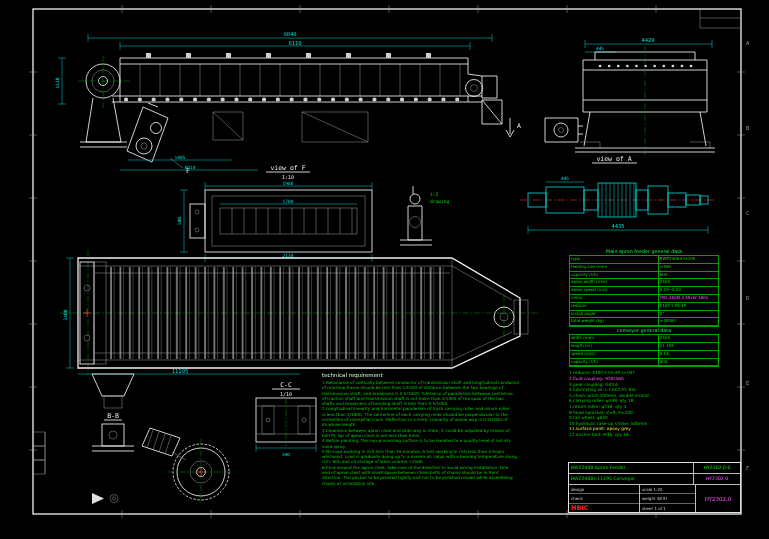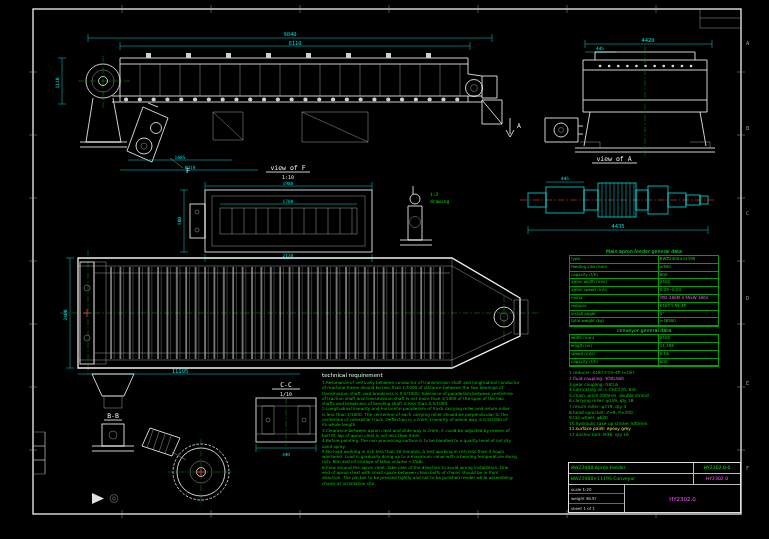--- a/index.html
+++ b/index.html
@@ -329,20 +329,25 @@
 <div class="ol tblock" style="left:568px;top:462px;width:173px;height:51px">
   <div class="tb-r1">
     <div class="tb-prod g">BWZ2400 Apron Feeder</div>
     <div class="tb-code g">HY2302.0-0</div>
   </div>
   <div class="tb-r1">
     <div class="tb-prod g">BWZ2400×11195 Conveyor</div>
     <div class="tb-code m">HY2302.0</div>
   </div>
   <div class="tb-bottom">
+    <div class="tb-left">
+      <div class="tb-cell">design</div>
+      <div class="tb-cell">check</div>
+      <div class="tb-cell company">HBIC</div>
+    </div>
     <div class="tb-mid">
       <div class="tb-cell">scale 1:20</div>
       <div class="tb-cell">weight 48.5t</div>
       <div class="tb-cell">sheet 1 of 1</div>
     </div>
     <div class="tb-right m">HY2302.0</div>
   </div>
 </div>
 
 </div>

